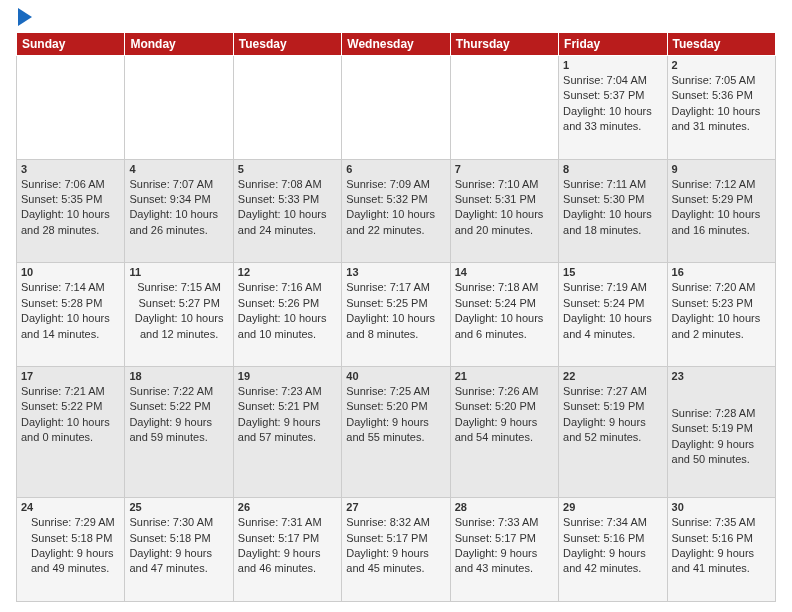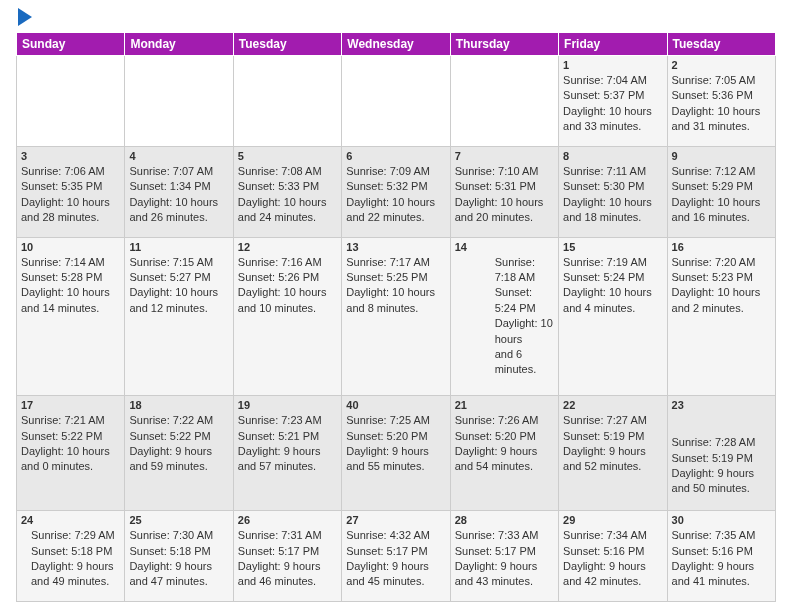--- a/index.html
+++ b/index.html
@@ -64,21 +64,21 @@
       font-size: 16px;
       color: #444;
     }
     .calendar-table {
       width: 100%;
       border-collapse: collapse;
       flex: 1;
       table-layout: fixed;
     }
     .calendar-table thead tr th {
-      background-color: #a21caf;
+      background-color: #b91c1c;
       color: #fff;
       font-size: 12px;
       font-weight: bold;
       text-align: left;
       padding: 4px 5px;
       border: 1px solid #fff;
     }
     .calendar-table tbody tr td {
       vertical-align: top;
       font-size: 10px;
@@ -165,21 +165,21 @@
           <td>
             <span class="day-num">3</span>
             <div class="day-info" style="white-space: pre-line;">Sunrise: 7:06 AM
 Sunset: 5:35 PM
 Daylight: 10 hours
 and 28 minutes.</div>
           </td>
           <td>
             <span class="day-num">4</span>
             <div class="day-info" style="white-space: pre-line;">Sunrise: 7:07 AM
-Sunset: 1:34 PM
+Sunset: 9:34 PM
 Daylight: 10 hours
 and 26 minutes.</div>
           </td>
           <td>
             <span class="day-num">5</span>
             <div class="day-info" style="white-space: pre-line;">Sunrise: 7:08 AM
 Sunset: 5:33 PM
 Daylight: 10 hours
 and 24 minutes.</div>
           </td>
@@ -215,42 +215,42 @@
         <tr>
           <td>
             <span class="day-num">10</span>
             <div class="day-info" style="white-space: pre-line;">Sunrise: 7:14 AM
 Sunset: 5:28 PM
 Daylight: 10 hours
 and 14 minutes.</div>
           </td>
           <td>
             <span class="day-num">11</span>
-            <div class="day-info" style="white-space: pre-line;">Sunrise: 7:15 AM
+            <div class="day-info" style="white-space: pre-line; text-align: center;">Sunrise: 7:15 AM
 Sunset: 5:27 PM
 Daylight: 10 hours
 and 12 minutes.</div>
           </td>
           <td>
             <span class="day-num">12</span>
             <div class="day-info" style="white-space: pre-line;">Sunrise: 7:16 AM
 Sunset: 5:26 PM
 Daylight: 10 hours
 and 10 minutes.</div>
           </td>
           <td>
             <span class="day-num">13</span>
             <div class="day-info" style="white-space: pre-line;">Sunrise: 7:17 AM
 Sunset: 5:25 PM
 Daylight: 10 hours
 and 8 minutes.</div>
           </td>
           <td>
             <span class="day-num">14</span>
-            <div class="day-info" style="white-space: pre-line; margin-left: 40px;">Sunrise: 7:18 AM
+            <div class="day-info" style="white-space: pre-line;">Sunrise: 7:18 AM
 Sunset: 5:24 PM
 Daylight: 10 hours
 and 6 minutes.</div>
           </td>
           <td>
             <span class="day-num">15</span>
             <div class="day-info" style="white-space: pre-line;">Sunrise: 7:19 AM
 Sunset: 5:24 PM
 Daylight: 10 hours
 and 4 minutes.</div>
@@ -331,21 +331,21 @@
           </td>
           <td>
             <span class="day-num">26</span>
             <div class="day-info" style="white-space: pre-line;">Sunrise: 7:31 AM
 Sunset: 5:17 PM
 Daylight: 9 hours
 and 46 minutes.</div>
           </td>
           <td>
             <span class="day-num">27</span>
-            <div class="day-info" style="white-space: pre-line;">Sunrise: 4:32 AM
+            <div class="day-info" style="white-space: pre-line;">Sunrise: 8:32 AM
 Sunset: 5:17 PM
 Daylight: 9 hours
 and 45 minutes.</div>
           </td>
           <td>
             <span class="day-num">28</span>
             <div class="day-info" style="white-space: pre-line;">Sunrise: 7:33 AM
 Sunset: 5:17 PM
 Daylight: 9 hours
 and 43 minutes.</div>

